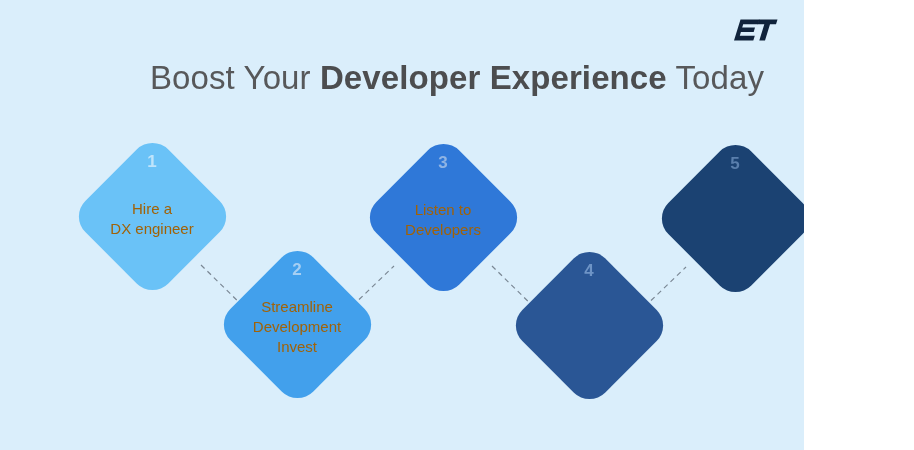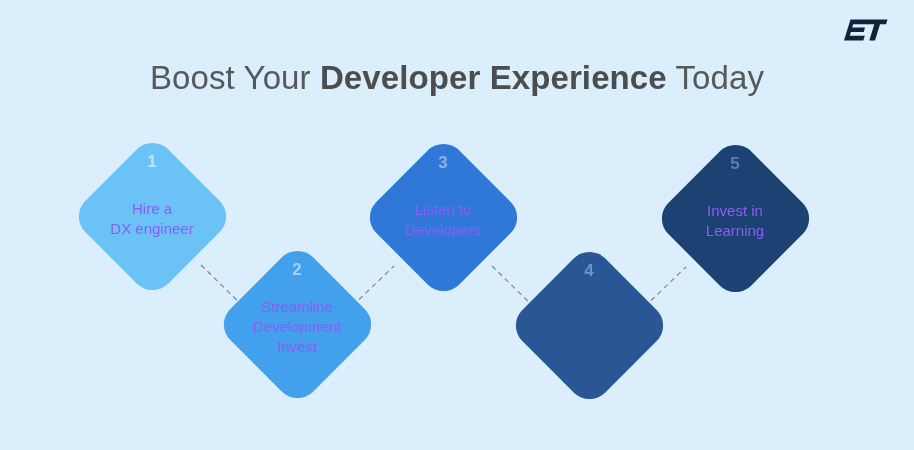--- a/index.html
+++ b/index.html
@@ -93,35 +93,35 @@
     top: 19px;
     left: 0;
     width: 166px;
     text-align: center;
     font-size: 17px;
     font-weight: 700;
     line-height: 20px;
   }
   .d-label {
     position: relative;
-    color: #8b5cf6;
+    color: #a16207;
     font-size: 15px;
     line-height: 20px;
     font-weight: 400;
     padding: 0 14px;
     margin-top: 6px;
     white-space: pre-line;
   }
 
   
 </style>
 </head>
 <body>
 
-<div id="infographic" style="background: rgb(218, 238, 251); width: 914px; height: 450px;">
+<div id="infographic" style="background: rgb(218, 238, 251); width: 804px; height: 450px;">
 
   <div class="logo">
     <svg width="52" height="30" viewBox="0 0 52 30">
       <g fill="#10233b">
         <path d="M14.5 4.5 L33.5 4.5 L32.0 9.2 L17.2 9.2 L16.2 12.6 L29.0 12.6 L27.7 17.0 L14.9 17.0 L13.8 20.8 L28.8 20.8 L27.3 25.5 L8.0 25.5 Z"></path>
         <path d="M33.0 4.5 L51.5 4.5 L50.0 9.2 L44.0 9.2 L39.0 25.5 L33.3 25.5 L38.3 9.2 L31.5 9.2 Z"></path>
       </g>
     </svg>
   </div>
 
@@ -165,19 +165,17 @@
       <div class="diamond-wrap" style="left: 506px; top: 242px;">
         <div class="diamond" style="left: 24.5px; top: 24.5px; background: rgb(42, 86, 149);"></div>
         <div class="diamond-content">
           <div class="d-number" style="color: rgb(110, 148, 198);">4</div>
         </div>
       </div>
       <div class="diamond-wrap" style="left: 652px; top: 135px;">
         <div class="diamond" style="left: 24.5px; top: 24.5px; background: rgb(27, 66, 114);"></div>
         <div class="diamond-content">
           <div class="d-number" style="color: rgb(90, 127, 173);">5</div>
-          <div class="d-label">Invest in
-Learning</div>
         </div>
       </div>
     </div>
 
 </div>
 
 </body></html>

